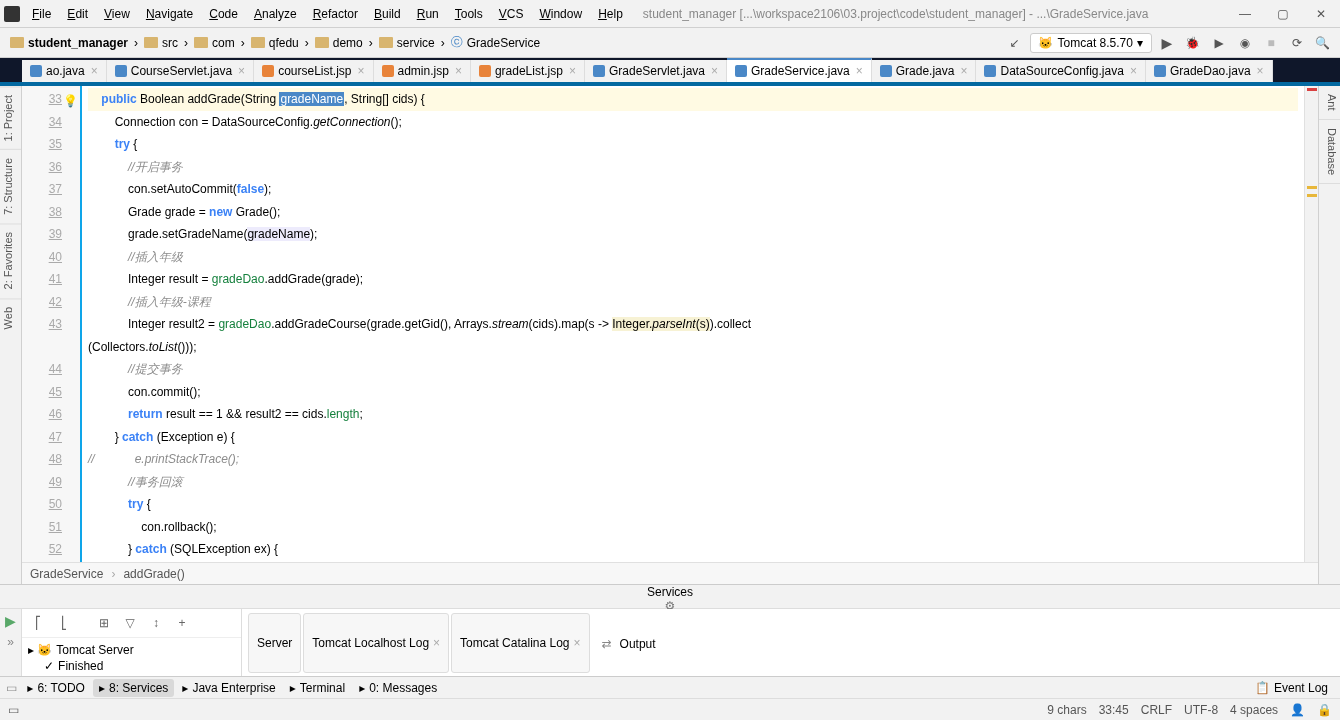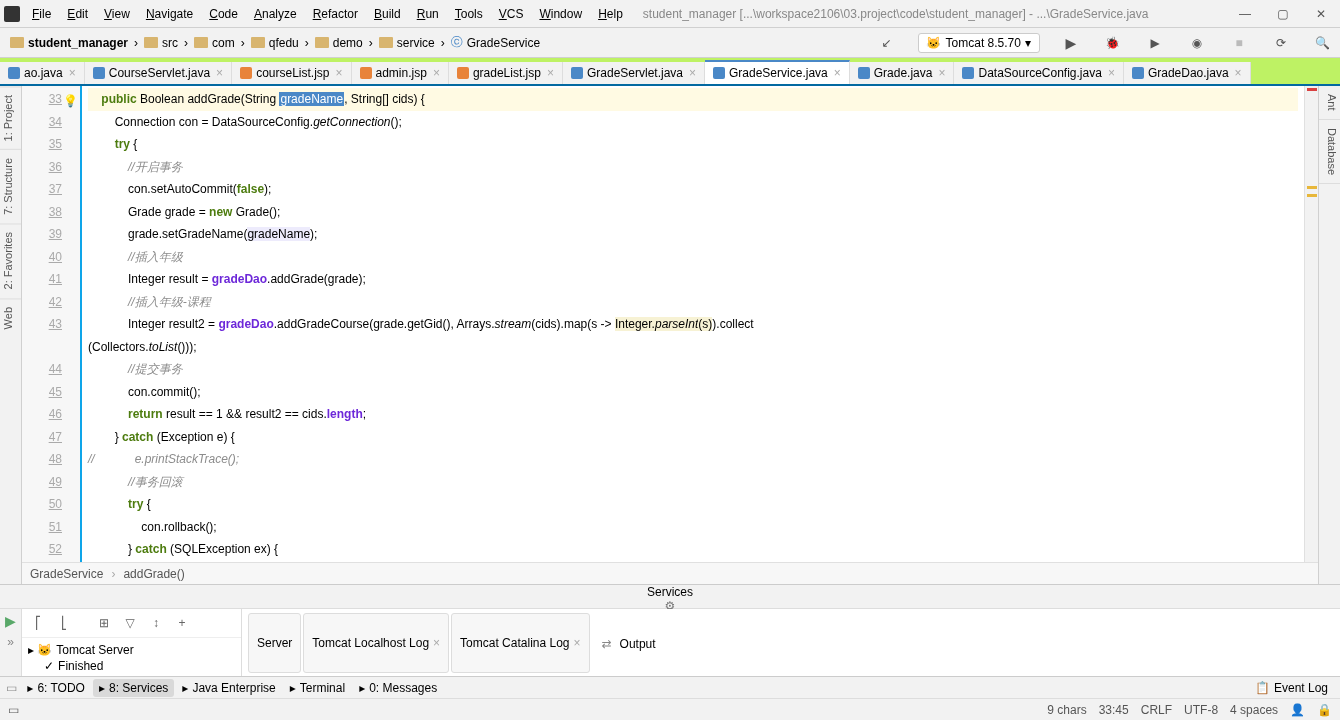--- a/index.html
+++ b/index.html
@@ -3,51 +3,51 @@
 <meta charset="utf-8">
 <style>
 * { margin: 0; padding: 0; box-sizing: border-box; font-family: 'Segoe UI', Arial, sans-serif; font-size: 12px; }
 body { width: 1340px; height: 720px; background: #f2f2f2; overflow: hidden; display: flex; flex-direction: column; }
 .menubar { display: flex; align-items: center; height: 28px; background: #f2f2f2; border-bottom: 1px solid #d0d0d0; padding: 0 4px; gap: 8px; }
 .menubar .logo { width: 16px; height: 16px; background: #333; border-radius: 2px; }
 .menubar .menu-item { padding: 2px 4px; cursor: pointer; }
 .menubar .menu-item::first-letter { text-decoration: underline; }
 .menubar .path { color: #888; margin-left: 8px; flex: 1; overflow: hidden; white-space: nowrap; }
 .menubar .win-btn { width: 30px; height: 22px; display: flex; align-items: center; justify-content: center; cursor: pointer; color: #555; }
-.toolbar { display: flex; align-items: center; height: 30px; background: #f2f2f2; border-bottom: 1px solid #d0d0d0; padding: 0 6px; gap: 20px; }
+.toolbar { display: flex; align-items: center; height: 30px; background: #f2f2f2; border-bottom: 1px solid #d0d0d0; padding: 0 6px; gap: 4px; }
 .toolbar .crumb { display: flex; align-items: center; gap: 4px; padding: 2px 4px; }
 .toolbar .folder-icon { width: 14px; height: 11px; background: #d8b56f; border-radius: 1px; display: inline-block; }
 .toolbar .spacer { flex: 1; }
 .toolbar .run-config { border: 1px solid #ccc; background: #fff; padding: 2px 8px; border-radius: 3px; display: flex; align-items: center; gap: 4px; }
 .toolbar .tb-btn { width: 22px; height: 22px; display: flex; align-items: center; justify-content: center; cursor: pointer; border-radius: 3px; color: #555; }
 .play-green { color: #59a869; font-size: 14px; }
 .bug-green { color: #59a869; }
-.tabs { display: flex; align-items: flex-end; height: 28px; background: #bef264; border-bottom: 2px solid #0369a1; overflow: hidden; }
+.tabs { display: flex; align-items: flex-end; height: 28px; background: #0f172a; border-bottom: 4px solid #0369a1; padding-left: 22px; overflow: hidden; }
 .tab { display: flex; align-items: center; gap: 4px; padding: 4px 8px; border-right: 1px solid #ddd; cursor: pointer; white-space: nowrap; background: #f2f2f2; }
 .tab.active { background: #fff; border-top: 2px solid #4a88c7; }
 .tab .tab-icon { width: 12px; height: 12px; border-radius: 2px; display: inline-block; }
 .tab .tab-icon.java { background: #4a88c7; }
 .tab .tab-icon.jsp { background: #e8833a; }
 .tab .close { color: #aaa; margin-left: 2px; }
 .main { flex: 1; display: flex; overflow: hidden; }
 .left-gutters { display: flex; flex-direction: column; width: 22px; background: #f2f2f2; border-right: 1px solid #d0d0d0; }
 .left-gutters .v-tab { writing-mode: vertical-rl; transform: rotate(180deg); padding: 8px 2px; font-size: 11px; color: #555; border-bottom: 1px solid #ddd; cursor: pointer; text-align: center; }
 .right-gutters { display: flex; flex-direction: column; width: 22px; background: #f2f2f2; border-left: 1px solid #d0d0d0; }
 .right-gutters .v-tab { writing-mode: vertical-rl; padding: 8px 2px; font-size: 11px; color: #555; border-bottom: 1px solid #ddd; cursor: pointer; text-align: center; }
 .editor-area { flex: 1; display: flex; flex-direction: column; background: #fff; }
 .code-wrap { flex: 1; display: flex; overflow: hidden; position: relative; }
 .gutter { width: 60px; background: #f7f7f7; border-right: 2px solid #0ea5e9; text-align: right; padding-right: 18px; color: #aaa; font-family: 'Consolas', monospace; font-size: 13px; line-height: 22.5px; padding-top: 2px; text-decoration: underline; }
 .gutter .ln { height: 22.5px; position: relative; }
 .gutter .bulb { position: absolute; right: -16px; top: 2px; color: #e8b73a; font-size: 12px; }
 .code { flex: 1; font-family: 'Consolas', monospace; font-size: 13.5px; line-height: 22.5px; padding: 2px 6px; white-space: pre; overflow: hidden; }
 .code .line { height: 22.5px; }
-.kw { color: #4d7c0f; font-weight: bold; }
+.kw { color: #3b82f6; font-weight: bold; }
 .cmt { color: #8c8c8c; font-style: italic; }
 .fn-it { font-style: italic; }
-.field { color: #6d28d9; font-weight: bold; }
+.field { color: #15803d; }
 .hl-sel { background: #4a88c7; color: #fff; padding: 0 1px; }
 .hl-usage { background: #edebfc; }
 .hl-warn { background: #f7f2d4; }
 .line-hl { background: #fffae3; }
 .right-stripe { width: 14px; background: #f2f2f2; border-left: 1px solid #e0e0e0; position: relative; }
 .right-stripe .mark { position: absolute; left: 2px; width: 10px; height: 3px; }
 .right-stripe .mark.err { background: #d94141; top: 2px; }
 .right-stripe .mark.warn { background: #e8b73a; }
 .breadcrumb-bottom { height: 22px; background: #f7f7f7; border-top: 1px solid #e0e0e0; display: flex; align-items: center; padding: 0 8px; gap: 8px; color: #555; font-size: 11px; }
 .breadcrumb-bottom .sep { color: #aaa; }

